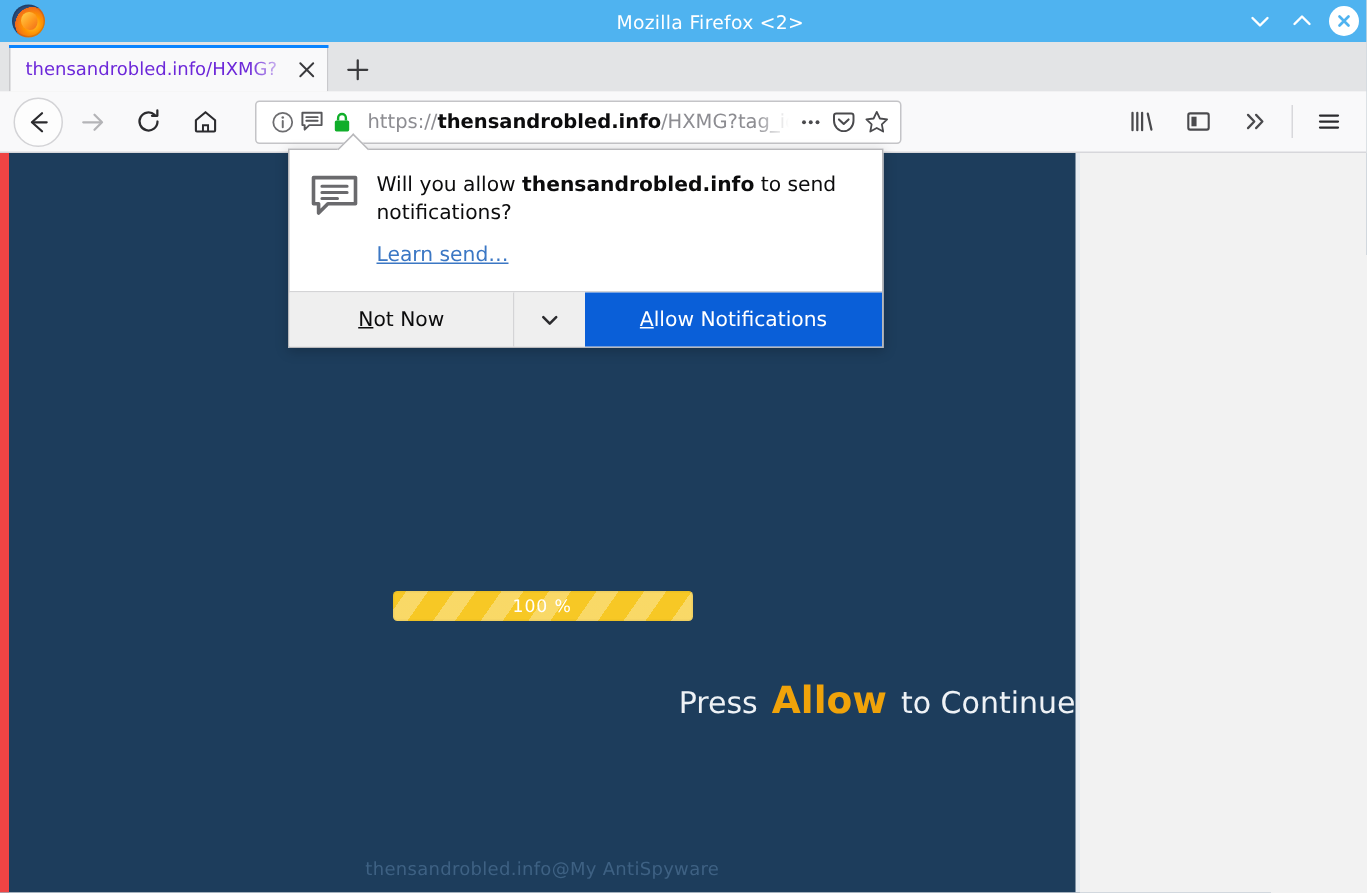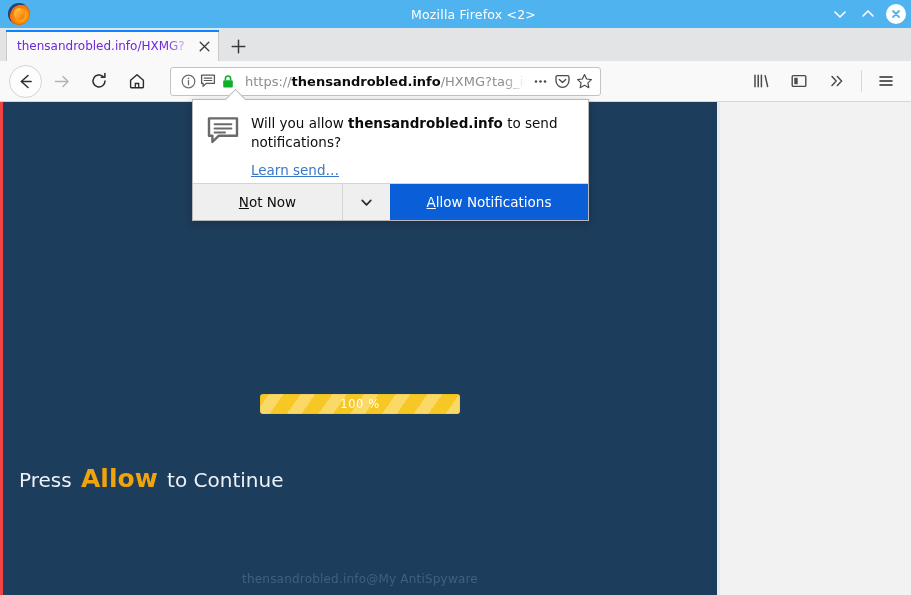--- a/index.html
+++ b/index.html
@@ -156,21 +156,21 @@
   }
   #popup::before {
     content: "";
     position: absolute; left: 35px; top: -8px;
     width: 14px; height: 14px;
     background: #ffffff;
     border-left: 1px solid #b8b8bb;
     border-top: 1px solid #b8b8bb;
     transform: rotate(45deg);
   }
-  #popup-body { padding: 14px 14px 4px 14px; display: flex; }
+  #popup-body { padding: 14px 14px 16px 14px; display: flex; }
   #popup-icon { flex: 0 0 36px; padding-top: 2px; }
   #popup-msg { flex: 1; padding-left: 8px; }
   #popup-question {
     font-size: 13.5px; color: #0c0c0d;
     line-height: 1.38;
   }
   #popup-question b { font-weight: 700; }
   #popup-learn {
     display: inline-block; margin-top: 11px;
     font-size: 13.5px; color: #3b77c4;
@@ -198,21 +198,21 @@
     background: #0a5fd8;
     display: flex; align-items: center; justify-content: center;
     font-size: 13.5px; color: #ffffff;
   }
 
   
   #content {
     position: absolute; left: 0; top: 102px;
     width: 720px; height: 493px;
     background: #1d3d5c;
-    border-left: 3px solid #ef4444;
+    border-left: 6px solid #ef4444;
     border-right: 3px solid #e6ecf2;
     overflow: hidden;
     text-decoration: underline;
   }
 
   #progress-wrap {
     position: absolute; left: 0; right: 0; top: 292px;
     display: flex; justify-content: center;
   }
   #progress-bar {
@@ -228,22 +228,22 @@
     );
     display: flex; align-items: center; justify-content: center;
     box-shadow: inset 0 0 0 1px rgba(0,0,0,0.04);
   }
   #progress-label {
     font-size: 11.5px; color: #ffffff;
     letter-spacing: 0.6px;
   }
 
   #headline {
-    position: absolute; left: 0; right: 0; top: 362px;
-    text-align: left;
+    position: absolute; left: 0; right: 0; top: 350px;
+    text-align: right;
     font-size: 20px; color: #eef2f6;
     font-weight: 400;
     margin-left: 16px;
   }
   #headline .hl-allow {
     color: #f0a30a; font-weight: 700; font-size: 25px;
     padding: 0 3px;
   }
 
   #watermark {

